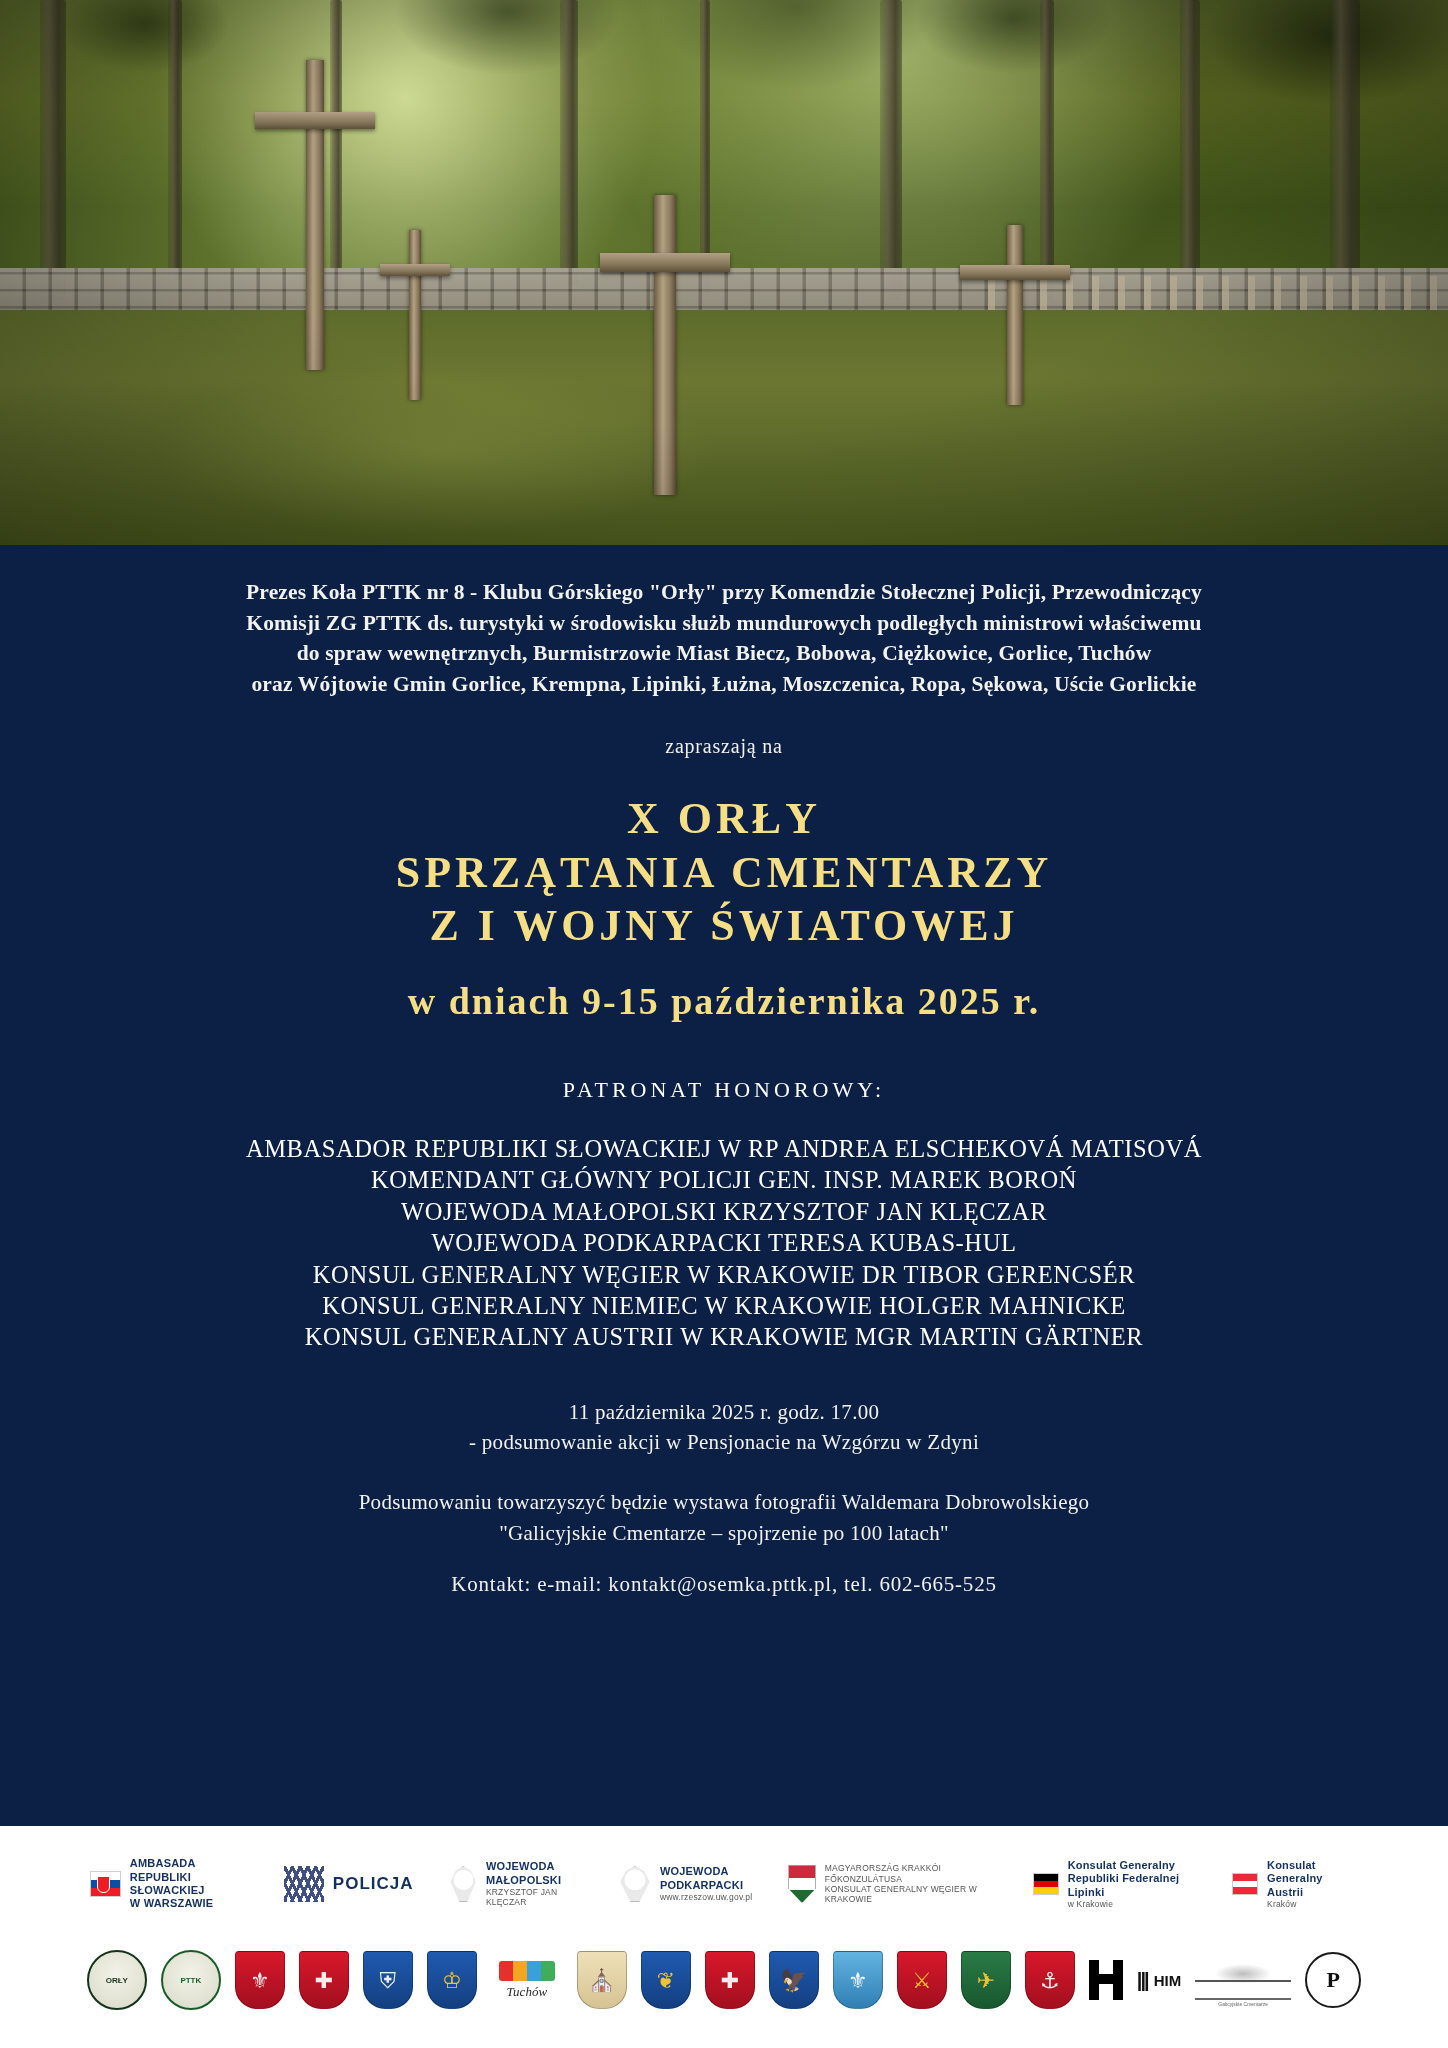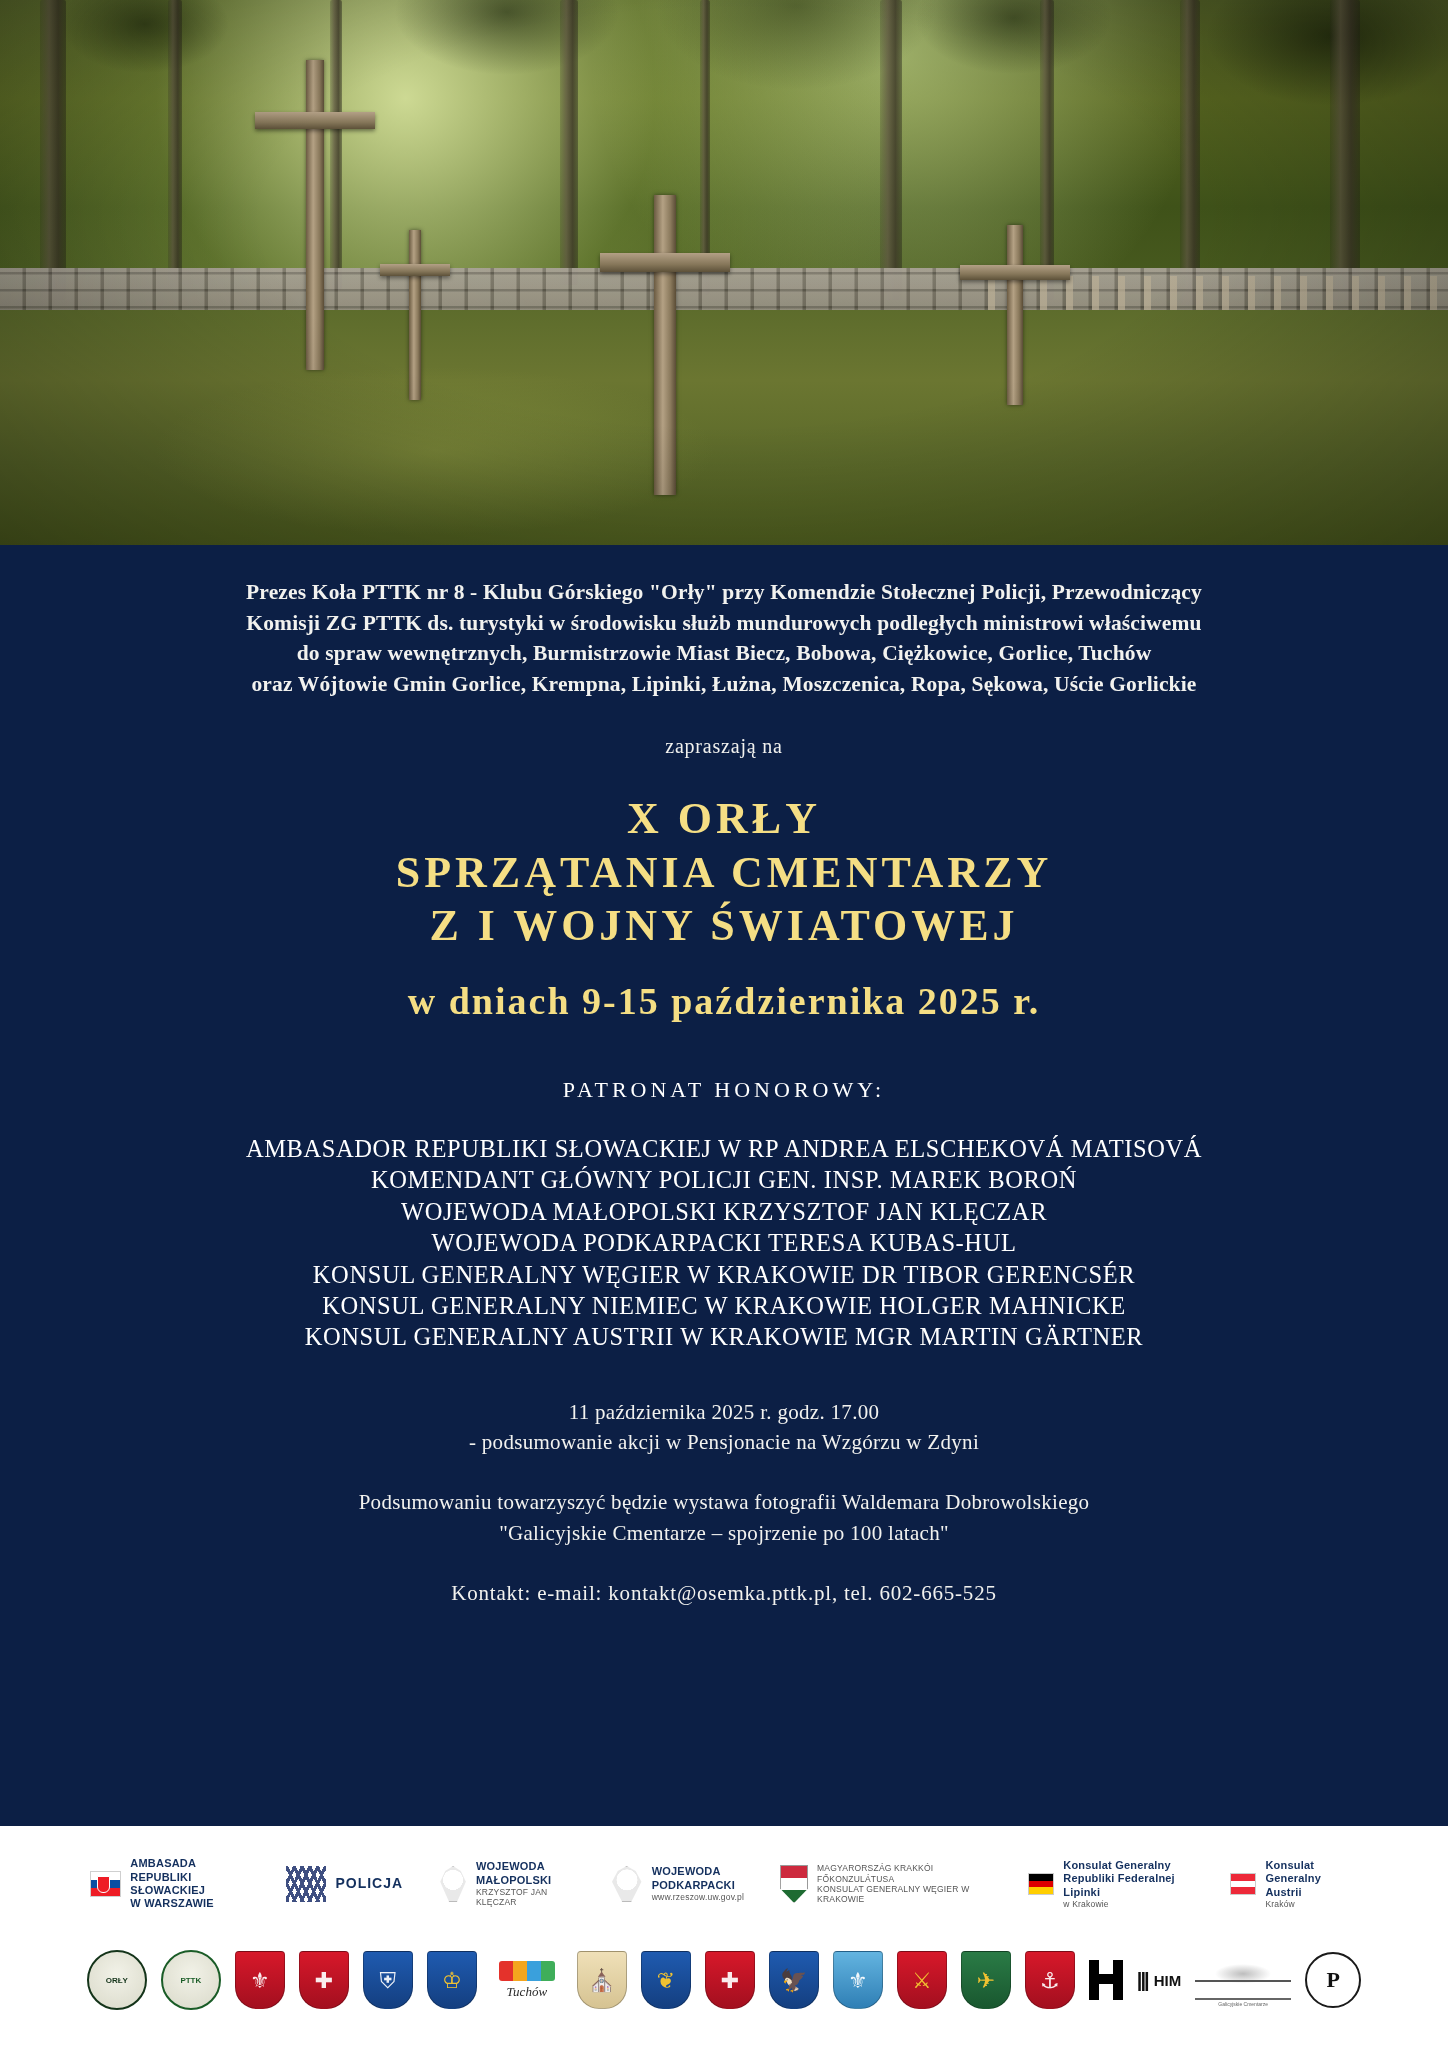--- a/index.html
+++ b/index.html
@@ -174,21 +174,21 @@
     letter-spacing: 0.3px;
   }
   .exhibition {
     margin-top: 30px;
     font-size: 21px;
     line-height: 1.45;
     color: #f2f2ef;
     letter-spacing: 0.3px;
   }
   .contact {
-    margin-top: 33px;
+    margin-top: 24px;
     font-size: 21px;
     letter-spacing: 0.8px;
     color: #f2f2ef;
   }
 
   
   .logos {
     position: relative;
     width: 1448px;
     height: 222px;
@@ -218,21 +218,21 @@
     text-align: left;
     color: #14305e;
     font-weight: bold;
   }
   .inst .txt .sub {
     font-weight: normal;
     font-size: 8.5px;
     color: #555;
   }
   .inst .txt .big {
-    font-size: 14px;
+    font-size: 17px;
     letter-spacing: 1px;
   }
   .flag-sk {
     width: 34px; height: 24px;
     background: linear-gradient(180deg, #ffffff 0 33%, #0b4ea2 33% 66%, #ee1c25 66% 100%);
     border: 1px solid #cfcfcf;
     position: relative;
   }
   .flag-sk:after {
     content: "";

